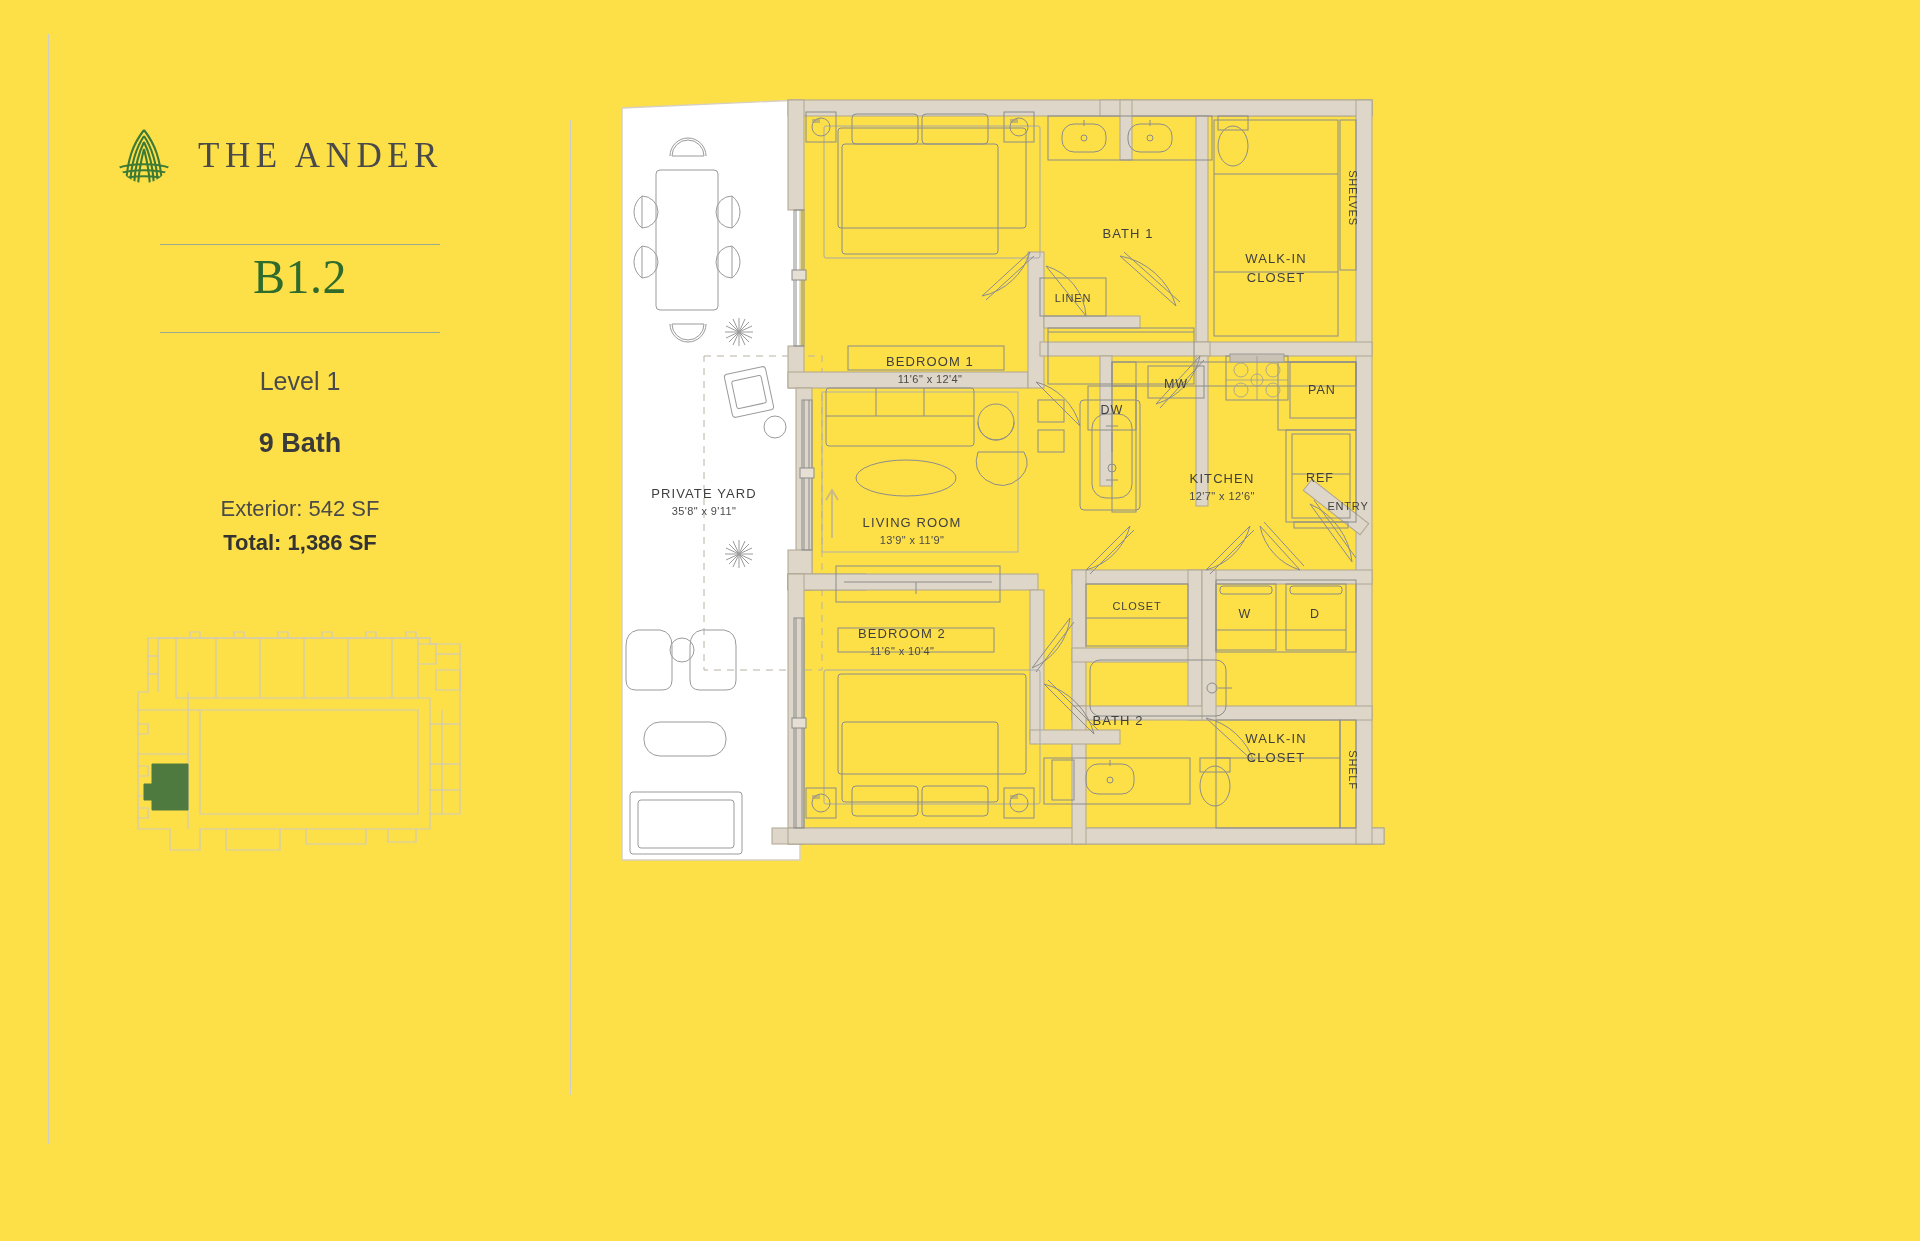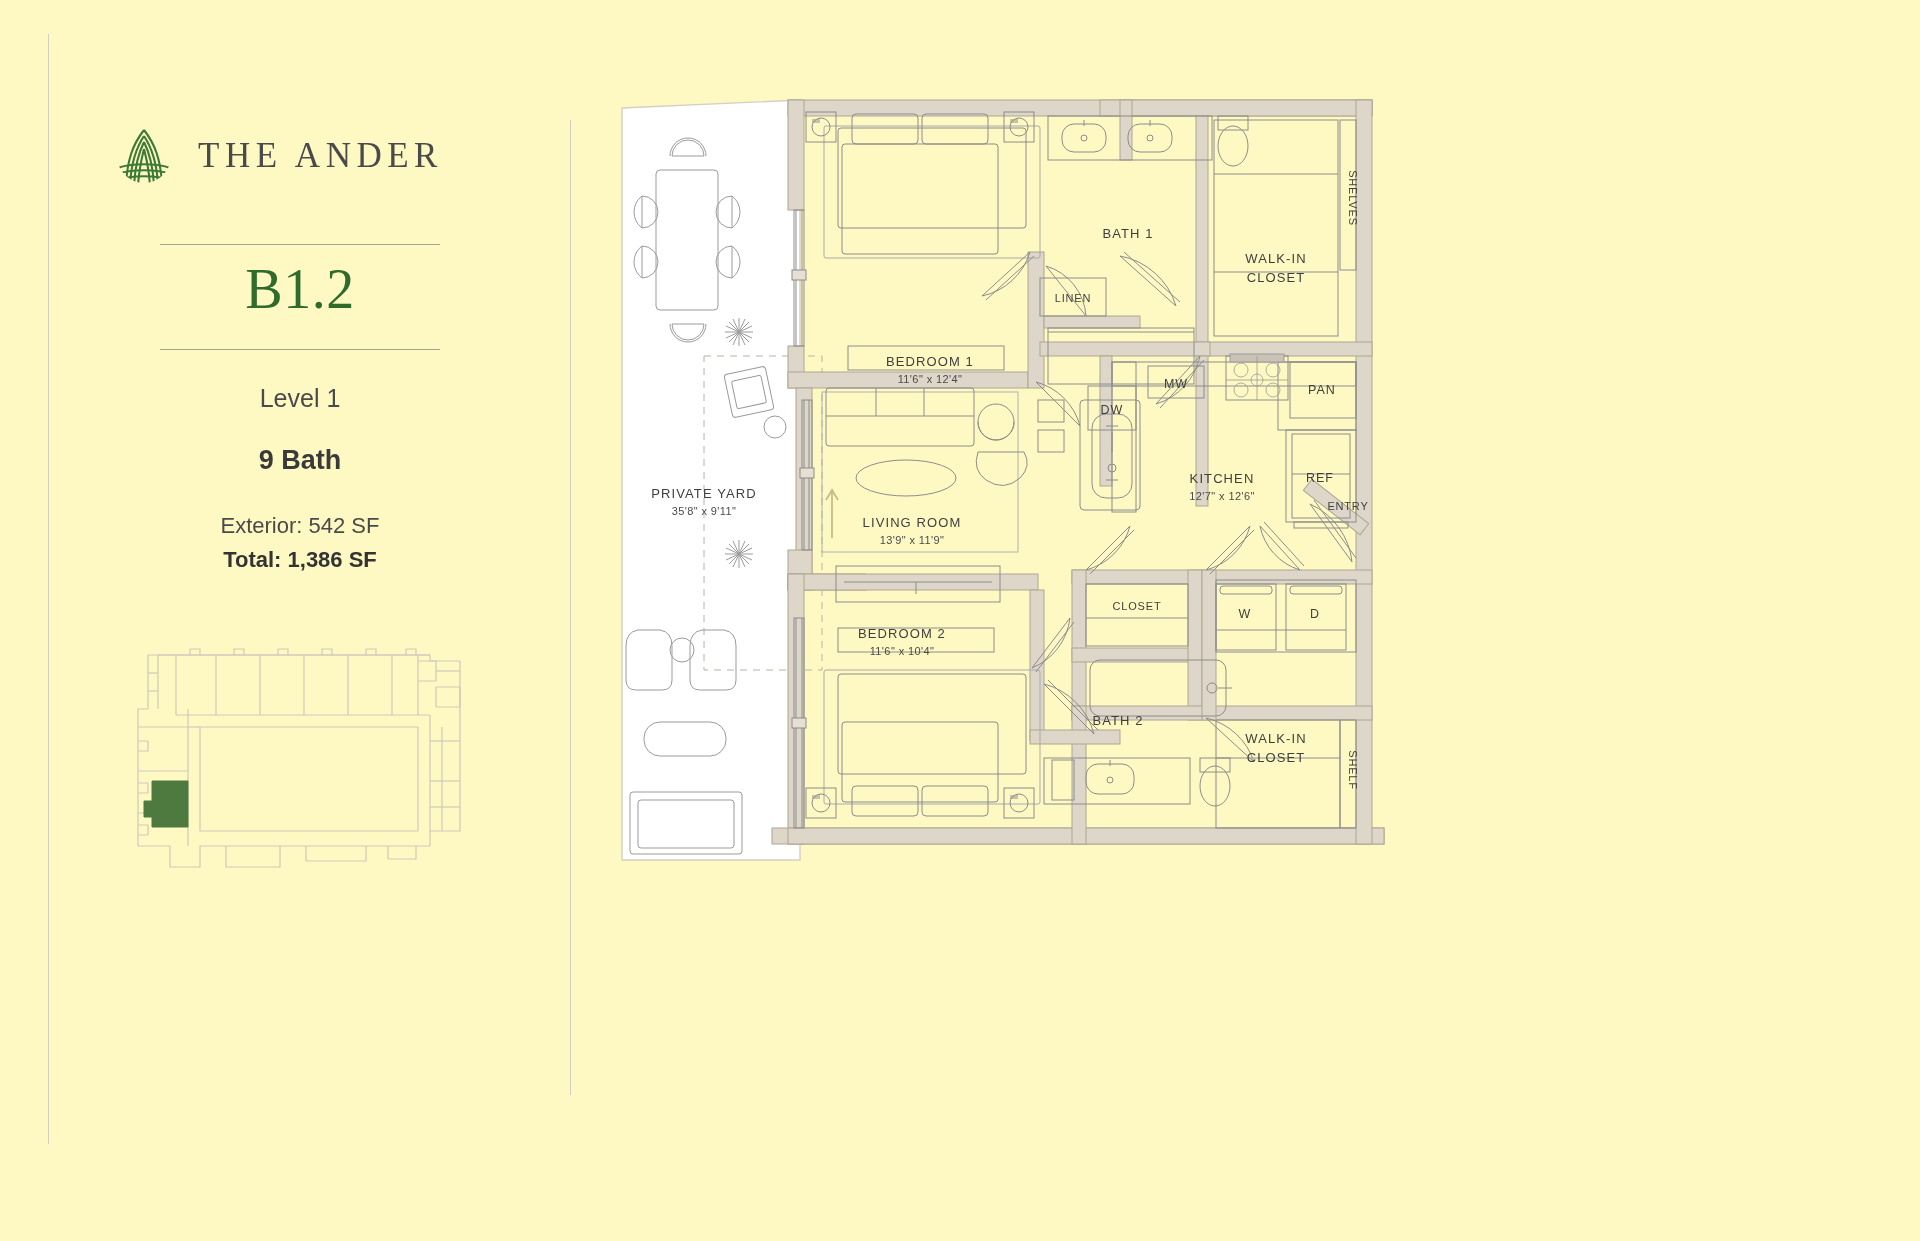--- a/index.html
+++ b/index.html
@@ -1,39 +1,39 @@
 <!DOCTYPE html>
 <html><head>
 <meta charset="utf-8">
 <style>
   html,body{margin:0;padding:0;background:#ffffff;}
   body{width:1920px;height:1241px;position:relative;overflow:hidden;
        font-family:"Liberation Sans", sans-serif;color:#3b3b3b;}
 
   
-  #page{position:absolute;inset:0;background:#fef9c3;}
+  #page{position:absolute;inset:0;background:#fde047;}
   .vrule{position:absolute;background:#cfcfc6;}
   #frame-left-rule{left:48px;top:34px;width:1px;height:1110px;}
   #frame-mid-rule{left:570px;top:120px;width:1px;height:975px;}
 
   
   #info{position:absolute;left:90px;top:120px;width:420px;text-align:center;}
 
   #brand{display:flex;align-items:center;justify-content:flex-start;gap:22px;
          padding-left:22px;height:72px;}
   #brand-mark{width:64px;height:64px;flex:0 0 64px;}
   #brand-name{font-family:"Liberation Serif", serif;font-size:35px;letter-spacing:5.5px;
               color:#4a4a4a;white-space:nowrap;font-weight:400;}
 
   .hr{height:1px;background:#9aab92;margin:0 auto;width:280px;}
   #rule-top{margin-top:52px;}
   #rule-bot{margin-top:28px;}
 
-  #unit-name{font-family:"Liberation Serif", serif;font-size:56px;color:#2f6b2c;
-             margin:12px 0 0 0;letter-spacing:.5px;}
+  #unit-name{font-family:"Liberation Serif", serif;font-size:48px;color:#2f6b2c;
+             margin:4px 0 0 0;letter-spacing:.5px;}
 
   #level{font-size:25px;color:#4a4a4a;margin-top:34px;font-weight:400;}
   #beds{font-size:27px;font-weight:bold;color:#3a3a3a;margin-top:30px;line-height:1.26;}
   #areas{margin-top:32px;font-size:22px;color:#4a4a4a;line-height:1.55;}
   #areas .total{font-weight:bold;color:#333;}
 
   
   #keyplan{margin-top:54px;display:flex;justify-content:center;}
 
   

